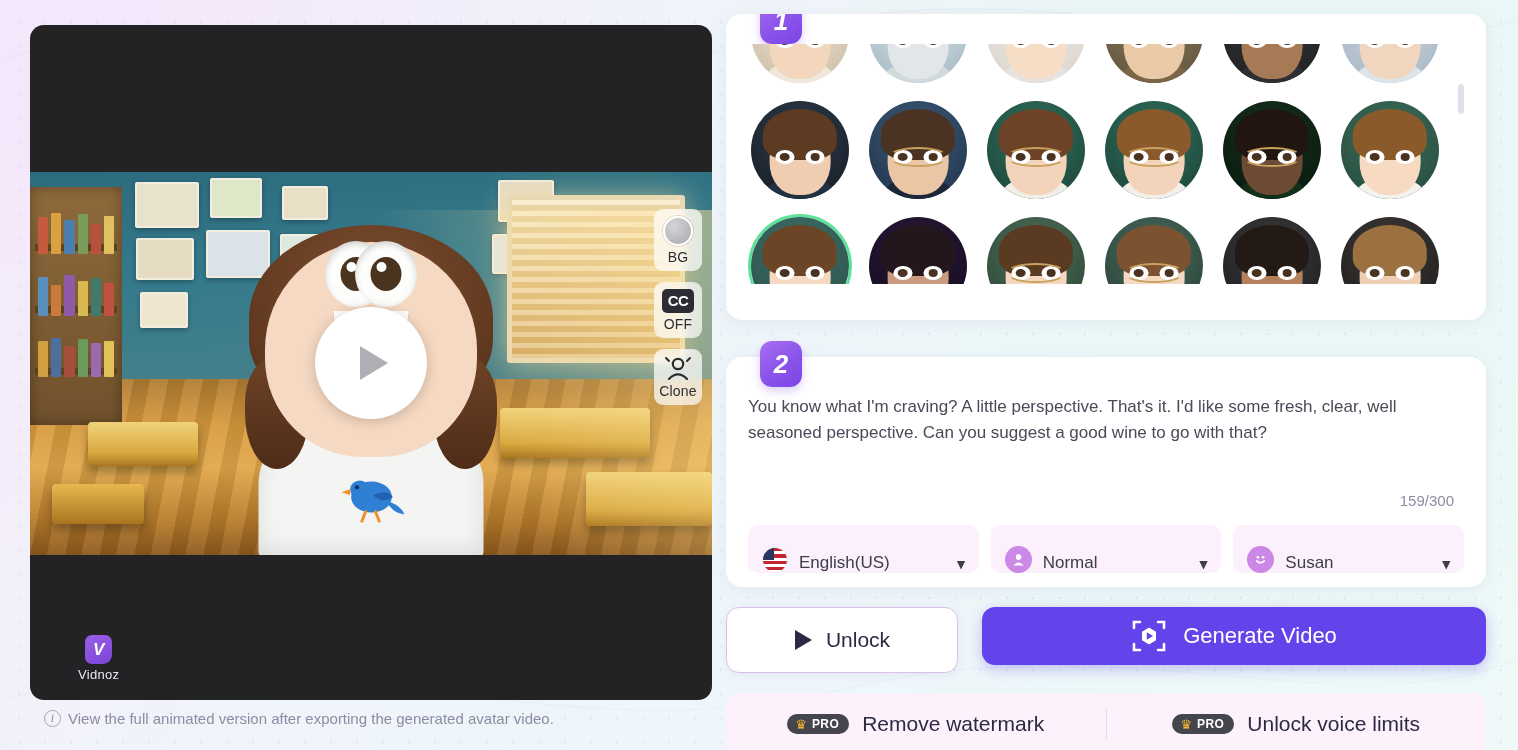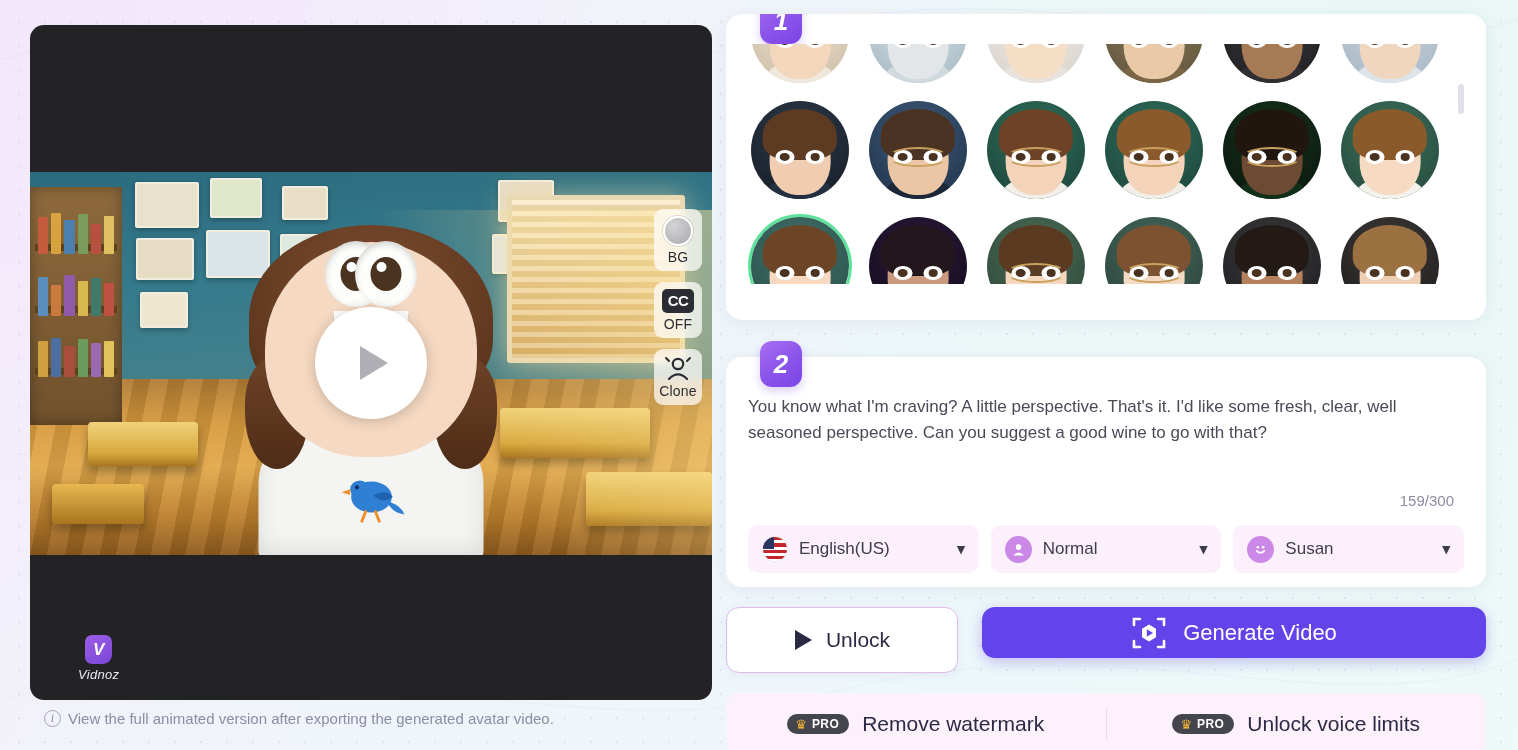--- a/index.html
+++ b/index.html
@@ -189,21 +189,21 @@
 
   
   .watermark { position: absolute; left: 48px; bottom: 18px; text-align: center; }
   .wm-logo {
     width: 27px; height: 29px; margin: 0 auto 3px;
     background: linear-gradient(150deg, #9b5fe8, #7a45d6);
     border-radius: 7px 7px 9px 7px;
     display: flex; align-items: center; justify-content: center;
     color: #fff; font-size: 17px; font-weight: 700; font-style: italic;
   }
-  .wm-text { font-size: 13px; color: #ece6f4; letter-spacing: .3px; font-style: italic; }
+  .wm-text { font-size: 13px; color: #ece6f4; letter-spacing: .3px; }
 
   .video-caption {
     display: flex; align-items: center; gap: 7px;
     margin-top: 10px; padding-left: 14px;
     font-size: 15px; color: #8e8ca3;
   }
   .info-dot {
     width: 17px; height: 17px; border-radius: 50%; border: 1.4px solid #a6a4b8;
     color: #8e8ca3; font-size: 12px; line-height: 14px; text-align: center;
     font-style: italic; font-family: "Liberation Serif", serif; flex: none;
@@ -293,21 +293,21 @@
     background: transparent;
   }
   .char-count {
     margin-top: 22px; text-align: right; font-size: 15px; color: #8e8ca3;
     padding-right: 10px;
   }
   .selector-row { display: flex; gap: 12px; margin-top: 16px; }
   .selector {
     flex: 1; height: 48px;
     background: #fbf0fb; border-radius: 10px;
-    display: flex; align-items: center; gap: 11px;
+    display: flex; align-items: flex-end; gap: 11px;
     padding: 0 14px; cursor: pointer;
   }
   .selector .sel-label { font-size: 17px; color: #3d3d4c; flex: 1; }
   .chev { color: #3d3d4c; font-size: 15px; font-weight: 700; }
   .flag {
     width: 26px; height: 26px; border-radius: 50%; overflow: hidden; position: relative;
     background: #ffffff; flex: none; border: 1px solid rgba(0,0,0,.08);
   }
   .flag .stripes { position: absolute; inset: 0; background: repeating-linear-gradient(180deg, #c1272d 0 3.2px, #fff 3.2px 6.4px); }
   .flag .canton { position: absolute; left: 0; top: 0; width: 46%; height: 48%; background: #2a3560; }
@@ -320,21 +320,21 @@
   
   .action-row { display: flex; gap: 24px; margin-top: 20px; }
   .btn-preview {
     width: 232px; height: 66px; border-radius: 13px;
     background: #fff; border: 1.6px solid #e0bde8; cursor: pointer;
     display: flex; align-items: center; justify-content: center; gap: 13px;
     font-size: 21px; color: #2b2a45;
     box-shadow: 0 2px 10px rgba(140,110,190,.10);
   }
   .btn-generate {
-    flex: 1; height: 51px; border-radius: 13px;
+    flex: 1; height: 58px; border-radius: 13px;
     background: #6244ea; border: none; cursor: pointer;
     display: flex; align-items: center; justify-content: center; gap: 16px;
     font-size: 22px; color: #fff;
     box-shadow: 0 4px 14px rgba(98,68,234,.32);
   }
 
   
   #pro-card {
     margin-top: 20px; height: 62px;
     background: #fdf1fb; border-radius: 13px;

